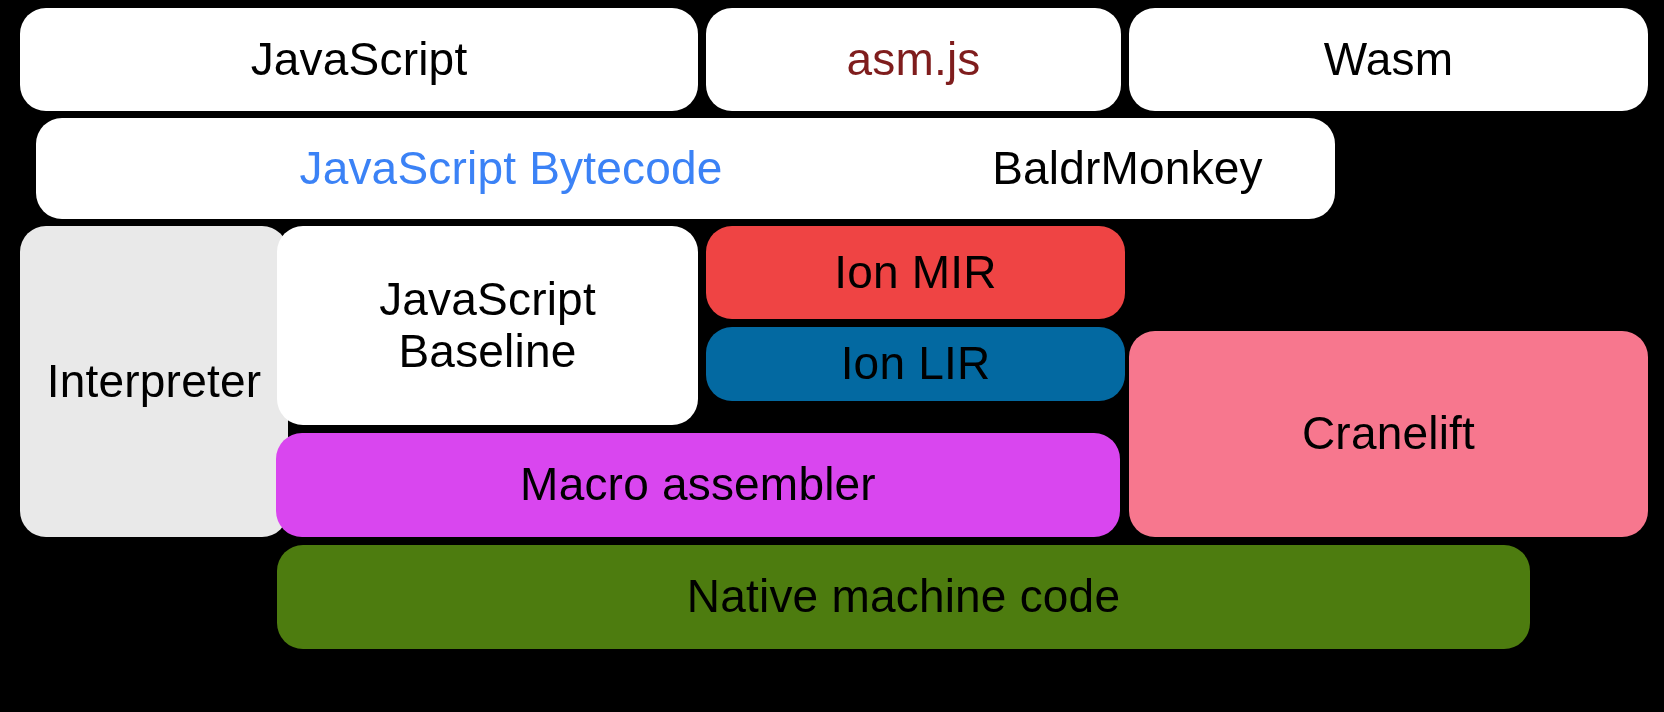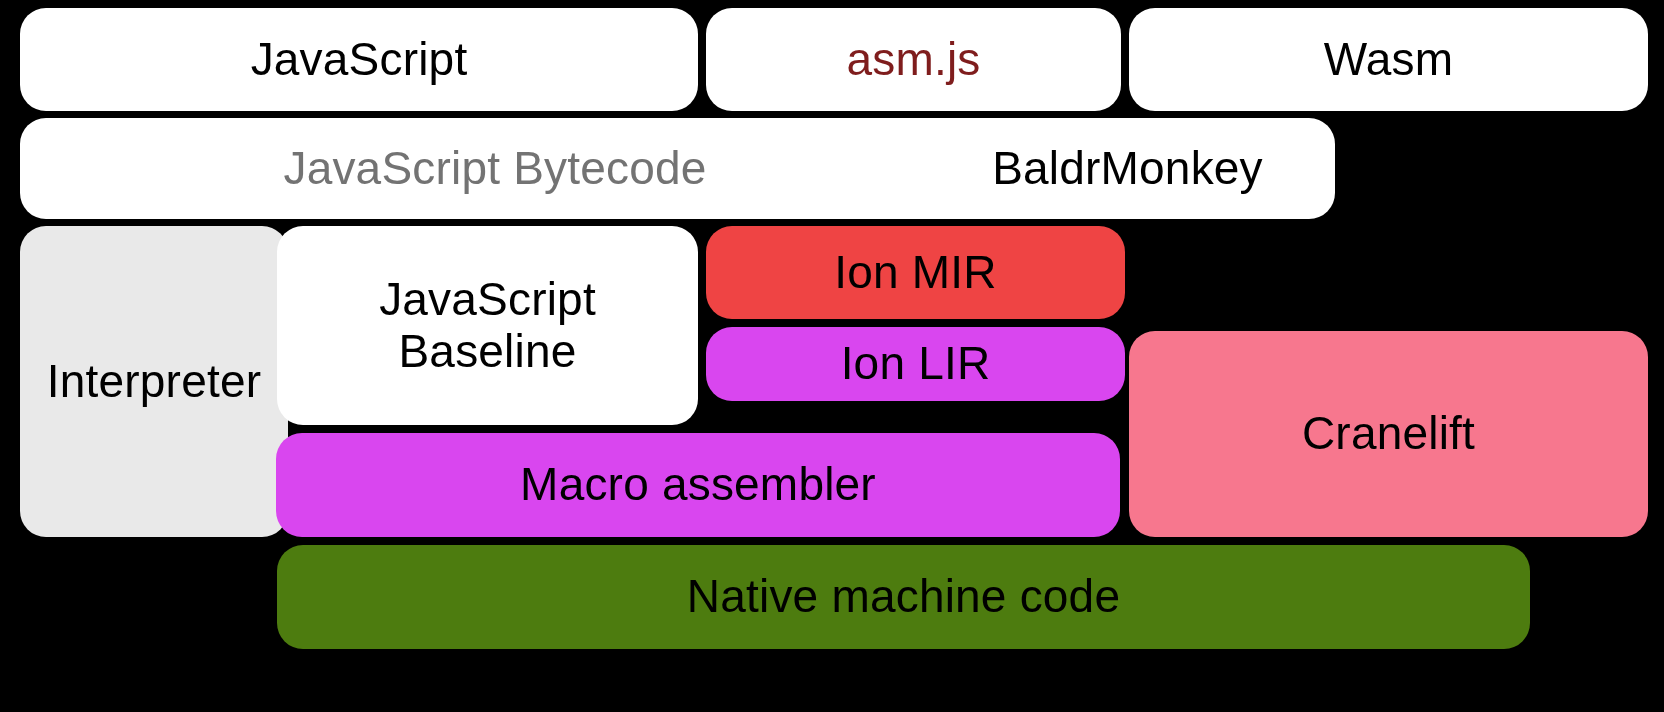--- a/index.html
+++ b/index.html
@@ -40,23 +40,23 @@
   .fill-green { background: #74c947; }
   .fill-pink  { background: #f7778e; }
 </style>
 </head>
 <body>
 
 <div id="diagram-root" style="background: rgb(0, 0, 0);">
     <div class="node fill-white" style="left: 20px; top: 8px; width: 678px; height: 103px; background: rgb(255, 255, 255); color: rgb(0, 0, 0);">JavaScript</div>
     <div class="node fill-white" style="left: 706px; top: 8px; width: 415px; height: 103px; background: rgb(255, 255, 255); color: #7f1d1d;">asm.js</div>
     <div class="node fill-white" style="left: 1129px; top: 8px; width: 519px; height: 103px; background: rgb(255, 255, 255); color: rgb(0, 0, 0);">Wasm</div>
-    <div class="node fill-white" style="left: 20px; top: 118px; width: 950px; height: 101px; background: rgb(255, 255, 255); color: #737373;">JavaScript Bytecode</div>
+    <div class="node fill-white" style="left: 36px; top: 118px; width: 950px; height: 101px; background: rgb(255, 255, 255); color: #3b82f6;">JavaScript Bytecode</div>
     <div class="node fill-white" style="left: 920px; top: 118px; width: 415px; height: 101px; background: rgb(255, 255, 255); color: rgb(0, 0, 0);">BaldrMonkey</div>
     <div class="node fill-gray" style="left: 20px; top: 226px; width: 268px; height: 311px; background: rgb(233, 233, 233); color: rgb(0, 0, 0);">Interpreter</div>
     <div class="node fill-white" style="left: 277px; top: 226px; width: 421px; height: 199px; background: rgb(255, 255, 255); color: rgb(0, 0, 0);">JavaScript
 Baseline</div>
     <div class="node fill-green" style="left: 706px; top: 226px; width: 419px; height: 93px; background: #ef4444; color: rgb(0, 0, 0); text-align: right;">Ion MIR</div>
-    <div class="node fill-green" style="left: 706px; top: 327px; width: 419px; height: 74px; background: #d946ef; color: rgb(0, 0, 0);">Ion LIR</div>
+    <div class="node fill-green" style="left: 706px; top: 327px; width: 419px; height: 74px; background: #0369a1; color: rgb(0, 0, 0);">Ion LIR</div>
     <div class="node fill-pink" style="left: 1129px; top: 331px; width: 519px; height: 206px; background: rgb(247, 119, 142); color: rgb(0, 0, 0);">Cranelift</div>
     <div class="node fill-white" style="left: 276px; top: 433px; width: 844px; height: 104px; background: #d946ef; color: rgb(0, 0, 0);">Macro assembler</div>
     <div class="node fill-white" style="left: 277px; top: 545px; width: 1253px; height: 104px; background: #4d7c0f; color: rgb(0, 0, 0);">Native machine code</div>
   </div>
 
 </body></html>

